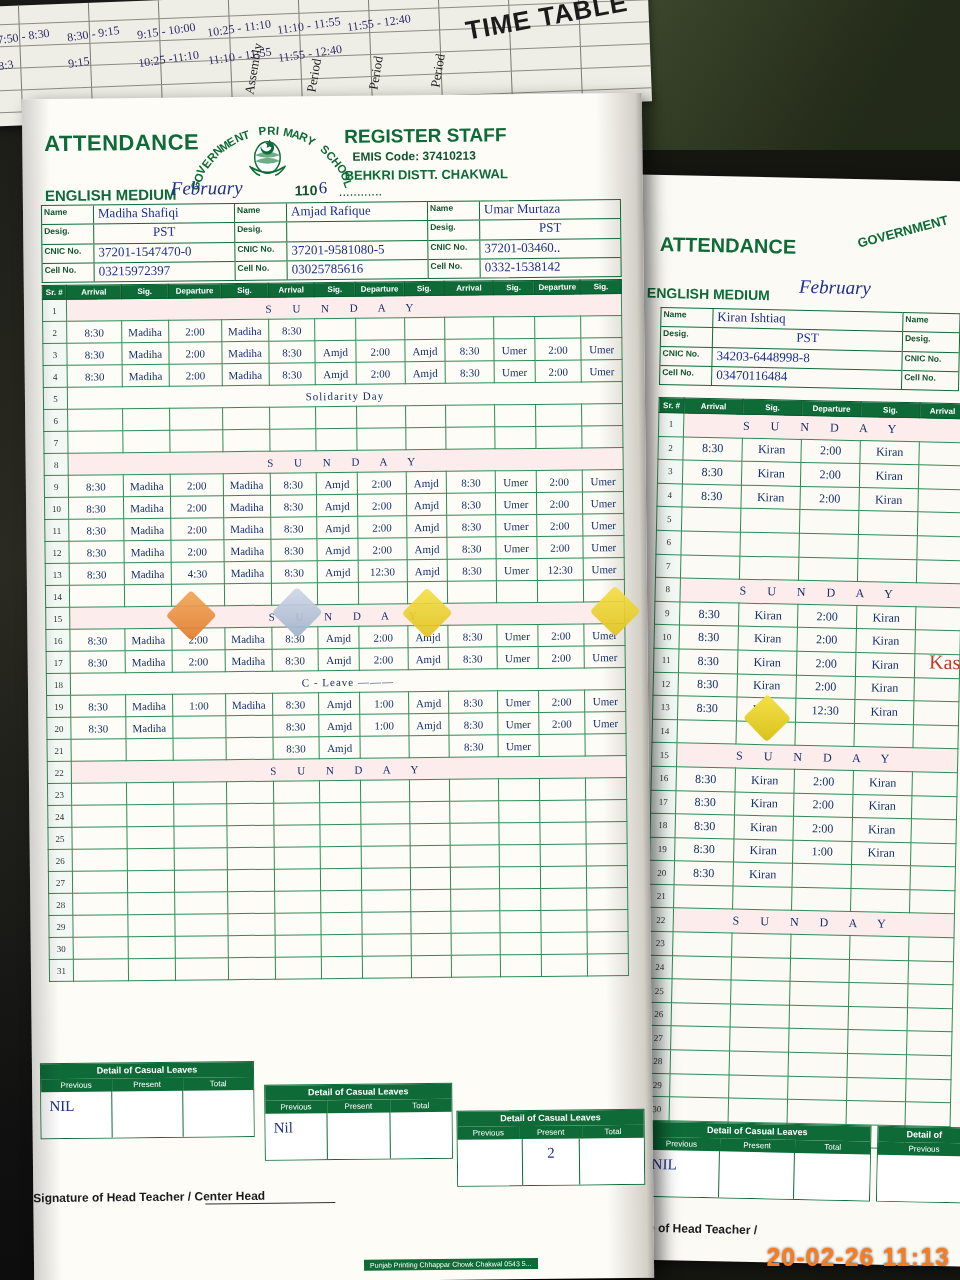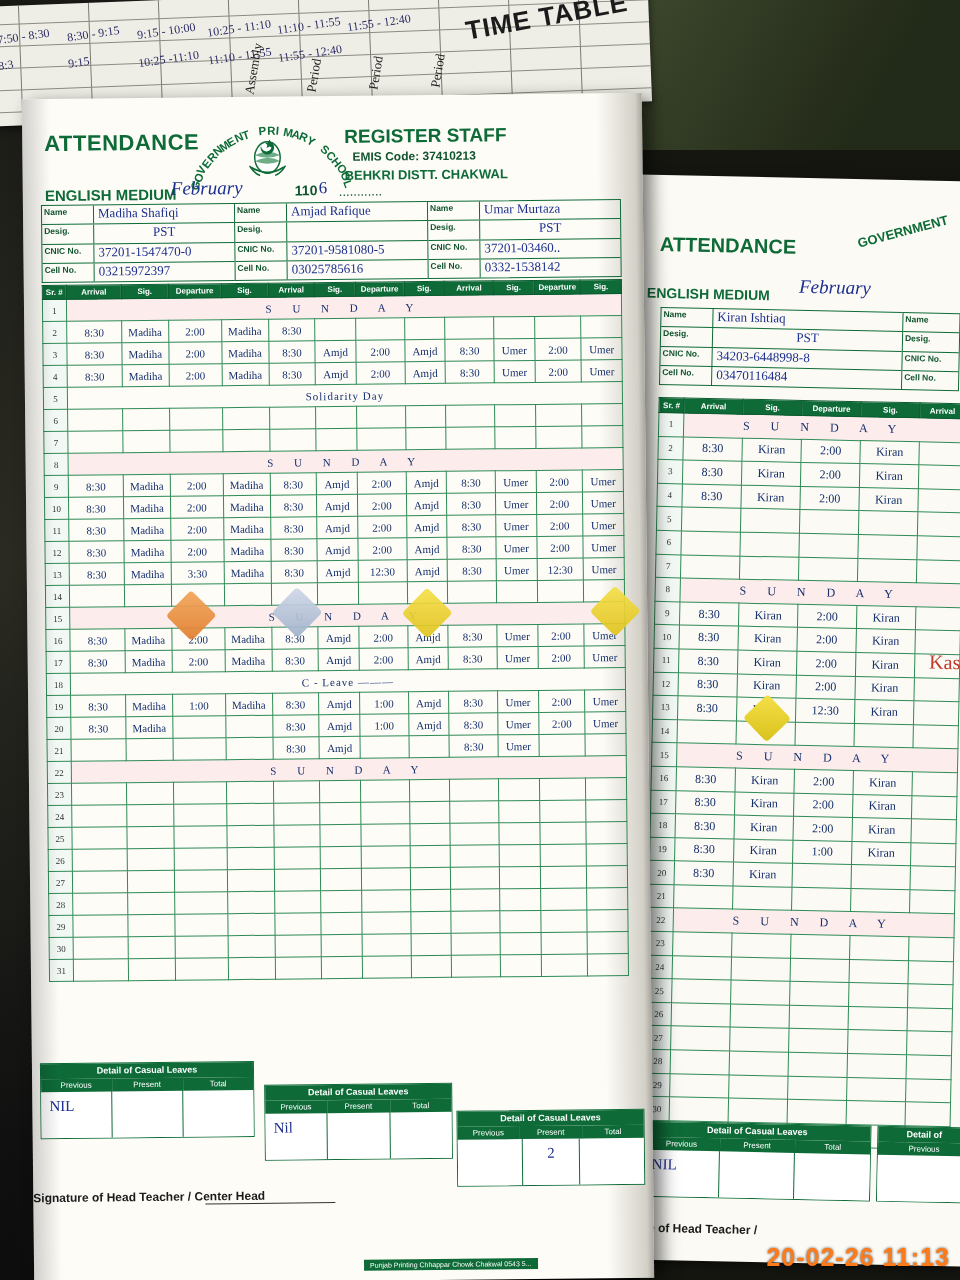--- a/index.html
+++ b/index.html
@@ -759,21 +759,21 @@
             <td>Amjd</td>
             <td>8:30</td>
             <td>Umer</td>
             <td>2:00</td>
             <td>Umer</td>
           </tr>
           <tr>
             <td class="sr">13</td>
             <td>8:30</td>
             <td>Madiha</td>
-            <td>3:30</td>
+            <td>4:30</td>
             <td>Madiha</td>
             <td>8:30</td>
             <td>Amjd</td>
             <td>12:30</td>
             <td>Amjd</td>
             <td>8:30</td>
             <td>Umer</td>
             <td>12:30</td>
             <td>Umer</td>
           </tr>

